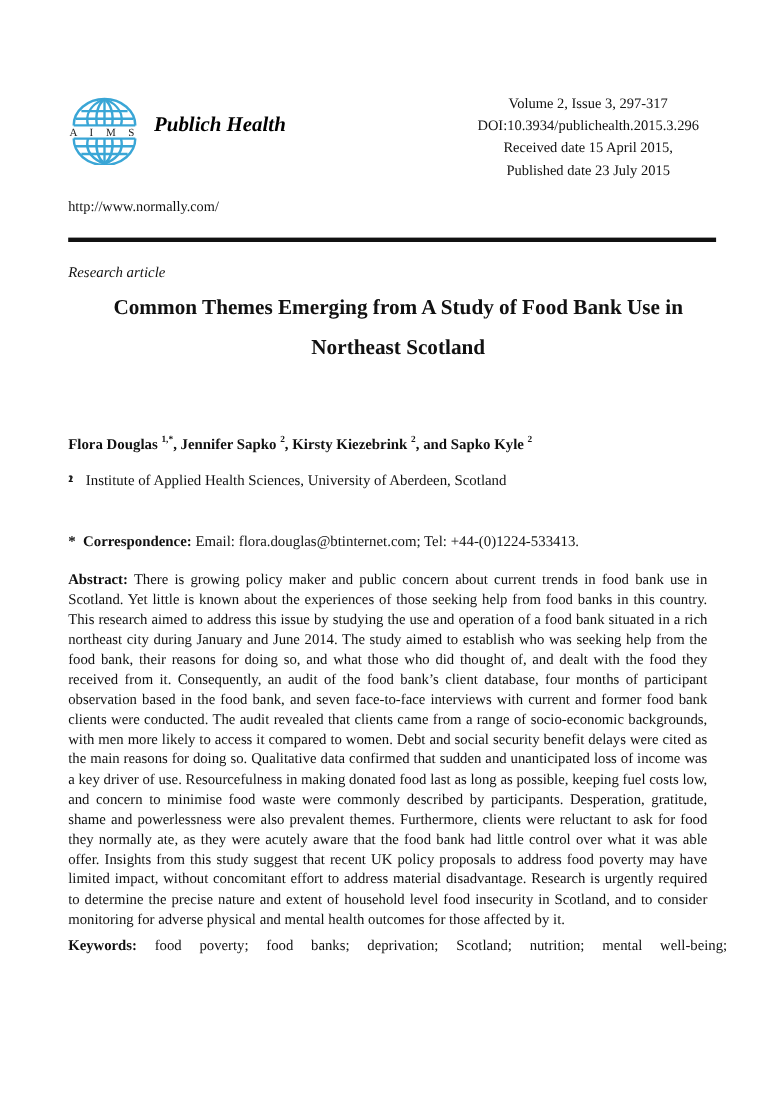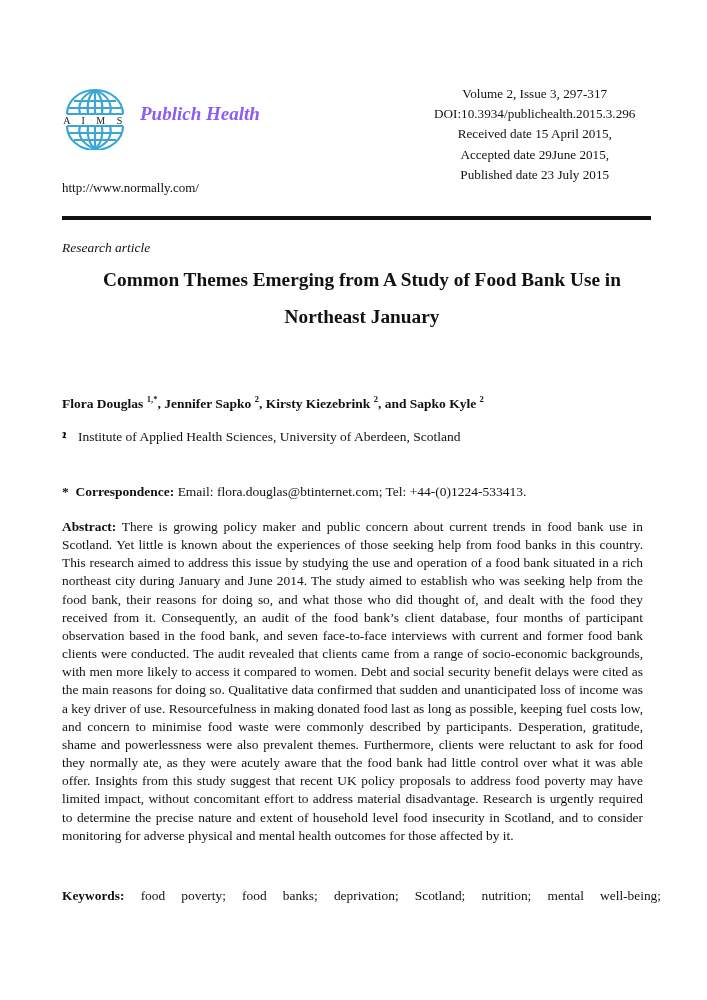--- a/index.html
+++ b/index.html
@@ -2,39 +2,39 @@
 <html><head>
 <meta charset="utf-8">
 <style>
   html, body { margin: 0; padding: 0; background: #ffffff; }
   body { width: 707px; height: 1000px; position: relative; overflow: hidden;
          font-family: "Liberation Serif", "DejaVu Serif", serif; color: #111; }
   .abs { position: absolute; text-align: center; }
   
   #logo { left: 62px; top: 88px; width: 66px; height: 62px; }
   #journal-name { left: 140px; top: 103px; font-size: 19px; font-weight: bold; font-style: italic;
-                  color: #8b5cf6; font-family: "Liberation Serif", serif; }
+                  color: #000000; font-family: "Liberation Serif", serif; }
   #url { left: 62px; top: 180px; font-size: 13px; }
   #meta { left: 434px; top: 84px; font-size: 13.2px; line-height: 20.2px; }
   #rule { left: 62px; top: 216px; width: 589px; height: 4px; background: #111; }
   
   #article-type { left: 62px; top: 240px; font-size: 13.5px; font-style: italic; font-weight: normal; }
   #title { left: 62px; top: 262px; width: 600px; font-size: 19.3px; font-weight: bold; line-height: 36.7px; }
   #title div { white-space: nowrap; }
   #authors { left: 62px; top: 396px; font-size: 13.5px; font-weight: bold; white-space: nowrap; }
   sup { font-size: 8.5px; vertical-align: 6px; line-height: 0; }
   #affils { left: 62px; top: 428px; font-size: 13.5px; line-height: 18px; }
   .affil { position: relative; padding-left: 16px; white-space: nowrap; }
   .affil .num { position: absolute; left: 0; top: -2px; font-size: 9px; font-weight: bold; }
   #corr { left: 62px; top: 484px; font-size: 13.5px; white-space: nowrap; }
   #corr b { font-weight: bold; }
   #abstract { left: 62px; top: 518px; width: 581px; font-size: 13.4px; line-height: 18.15px;
               text-align: justify; }
   #abstract b { font-weight: bold; }
-  #keywords { left: 62px; top: 888px; width: 581px; font-size: 13.4px; text-align: justify;
+  #keywords { left: 62px; top: 852px; width: 581px; font-size: 13.4px; text-align: justify;
               white-space: nowrap; word-spacing: 12.8px; }
   #keywords b { font-weight: bold; word-spacing: 0; }
 </style>
 </head>
 <body>
 
 <div class="abs" id="logo">
   <svg width="66" height="62" viewBox="0 0 66 62">
     <g fill="none" stroke="#3aa6d6" stroke-width="2.2">
 
@@ -61,31 +61,30 @@
     <text x="33" y="36" text-anchor="middle" font-family="Liberation Serif, serif" font-size="10" letter-spacing="4.5" fill="#222">A I M S</text>
   </svg>
 </div>
 <div class="abs" id="journal-name">Publich Health</div>
 <div class="abs" id="url">http://www.normally.com/</div>
 
 <div class="abs" id="meta">
   <div>Volume 2, Issue 3, 297-317</div>
   <div>DOI:10.3934/publichealth.2015.3.296</div>
   <div>Received date 15 April 2015,</div>
-  <div>Accepted date 29June 2015,</div>
   <div>Published date 23 July 2015</div>
 </div>
 
 <div class="abs" id="rule"></div>
 
 <div class="abs" id="article-type">Research article</div>
 
 <div class="abs" id="title">
   <div>Common Themes Emerging from A Study of Food Bank Use in</div>
-  <div>Northeast January</div>
+  <div>Northeast Scotland</div>
 </div>
 
 <div class="abs" id="authors">
   <span>Flora Douglas</span>&nbsp;<sup>1,*</sup><span>, </span><span>Jennifer Sapko</span>&nbsp;<sup>2</sup><span>, </span><span>Kirsty Kiezebrink</span>&nbsp;<sup>2</sup><span>, and </span><span>Sapko Kyle</span>&nbsp;<sup>2</sup>
 </div>
 
 <div class="abs" id="affils">
   <div class="affil">
     <span class="num">1</span>
   </div>

